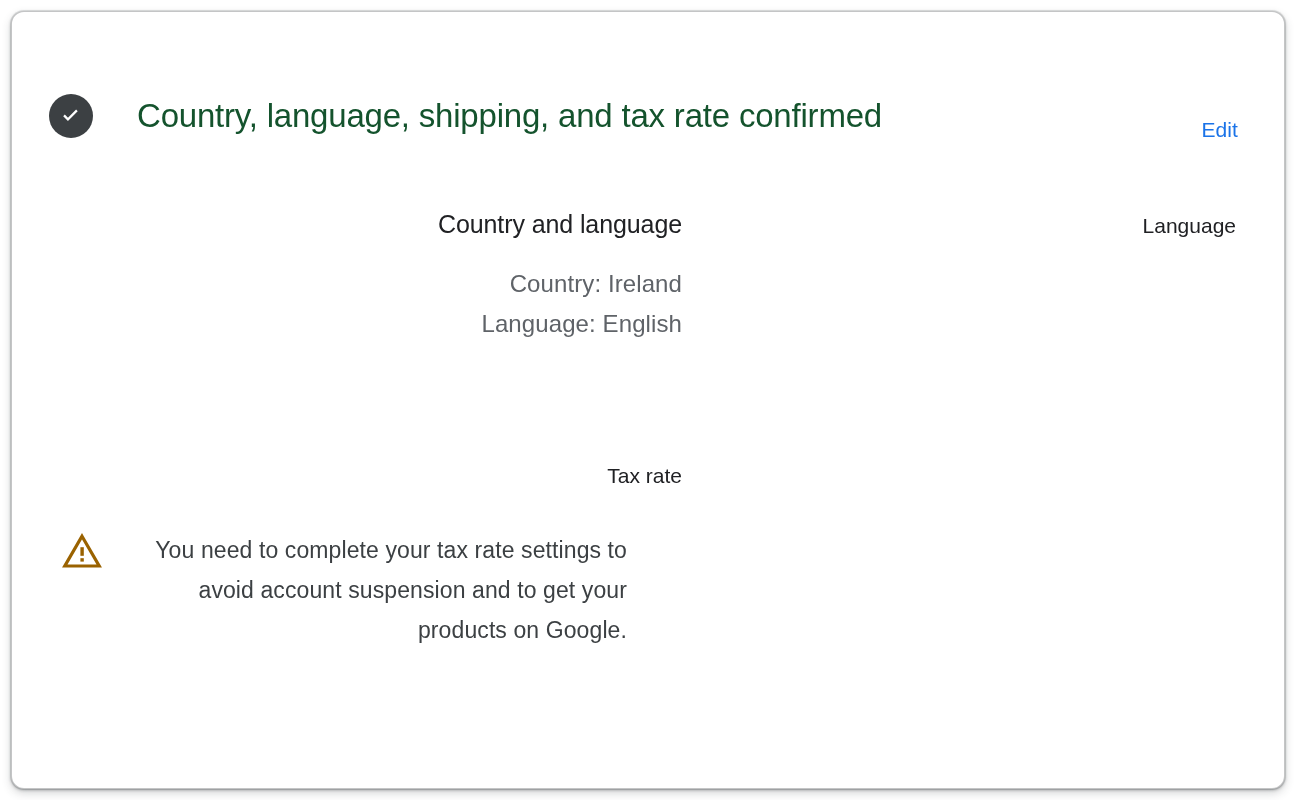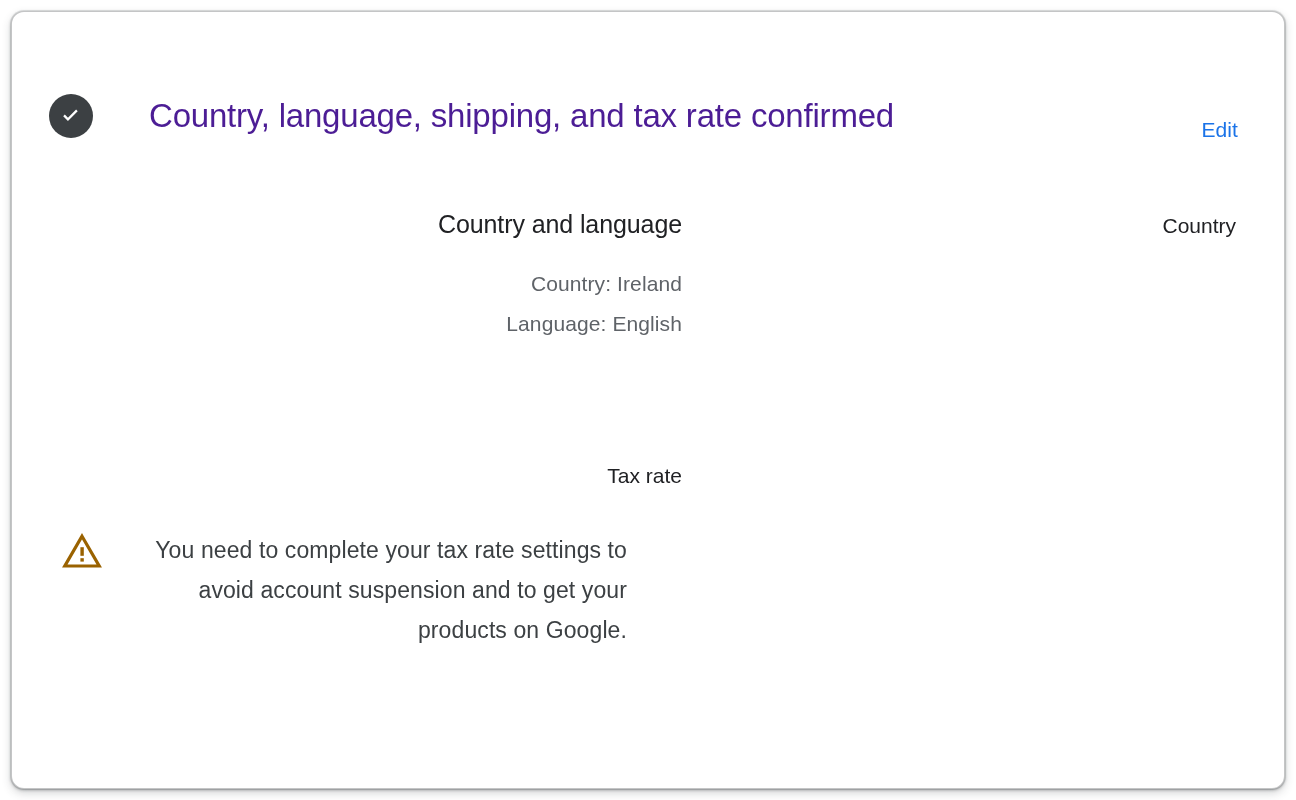--- a/index.html
+++ b/index.html
@@ -46,24 +46,24 @@
     flex: 0 0 44px;
     border-radius: 50%;
     background: #3c4043;
     display: flex;
     align-items: center;
     justify-content: center;
   }
   .status-icon svg { display: block; }
 
   .header-title {
-    margin-left: 56px;
+    margin-left: 44px;
     font-size: 33px;
     font-weight: 400;
-    color: #4c1d95;
+    color: #14532d;
     letter-spacing: -0.2px;
     line-height: 40px;
     white-space: nowrap;
     flex: 1 1 auto;
   }
 
   .edit-link {
     font-size: 21px;
     font-weight: 500;
     color: #1a73e8;
@@ -105,21 +105,21 @@
   .section-title-sm {
     font-size: 21px;
     font-weight: 500;
     color: #202124;
     line-height: 28px;
     letter-spacing: 0px;
     margin: 0 0 22px 0;
   }
 
   .body-text {
-    font-size: 21px;
+    font-size: 24px;
     font-weight: 400;
     color: #5f6368;
     line-height: 40px;
     letter-spacing: 0.1px;
     margin: 0;
   }
 
   .body-text.wrap-left  { max-width: 518px; line-height: 40px; }
   .body-text.wrap-right { max-width: 530px; line-height: 41px; }
 
@@ -194,20 +194,20 @@
               </svg>
             </span>
             <span class="warning-text">You need to complete your tax rate settings to avoid account suspension and to get your products on Google.</span>
           </div>
         </div>
 
       </div>
 
       <div class="col-right">
         <div>
-          <div class="section-title-sm">Country</div>
+          <div class="section-title-sm">Language</div>
         </div>
       </div>
 
     </div>
   </div>
 
 </div>
 
 </body></html>

